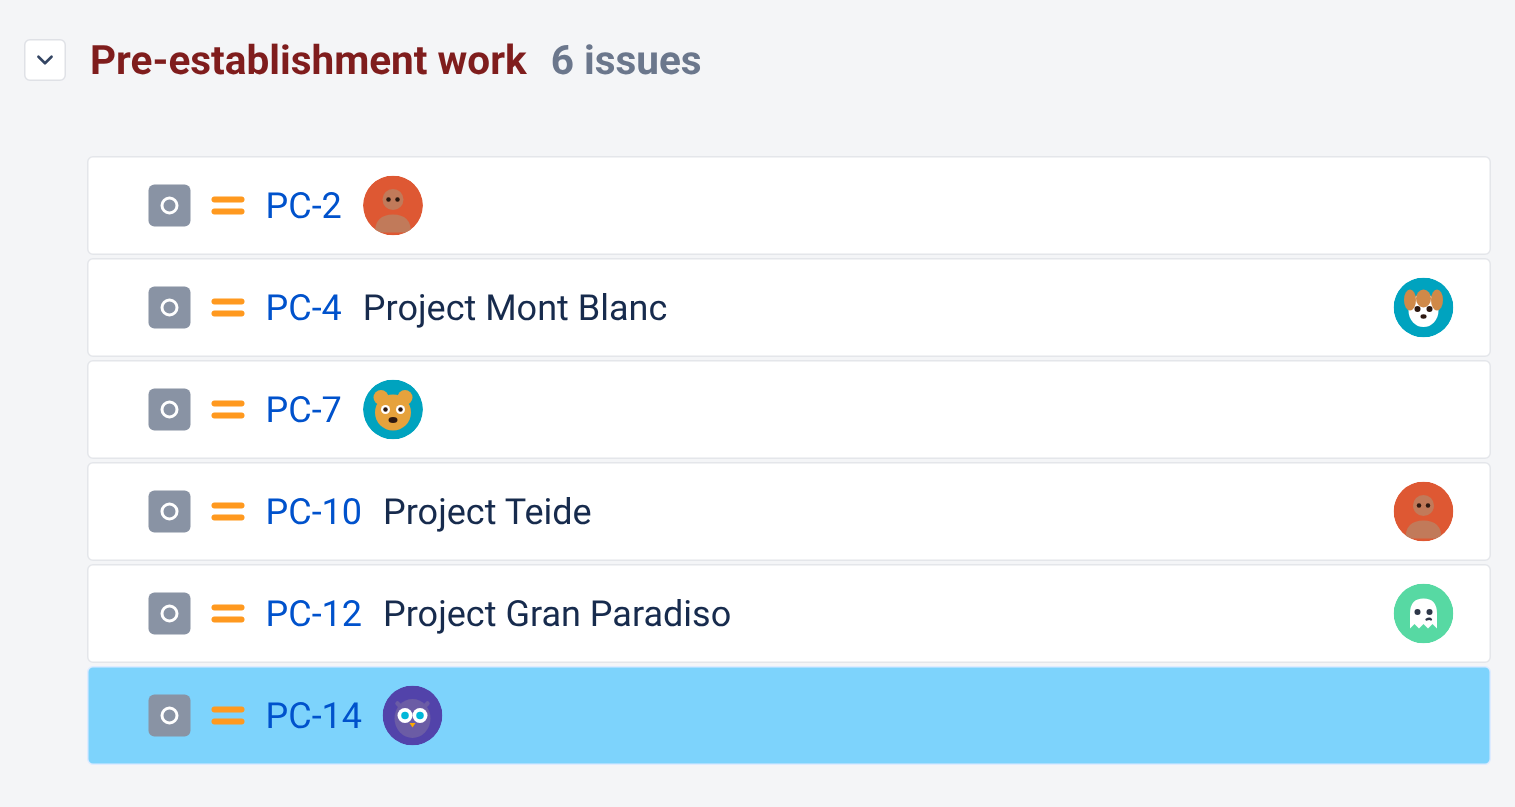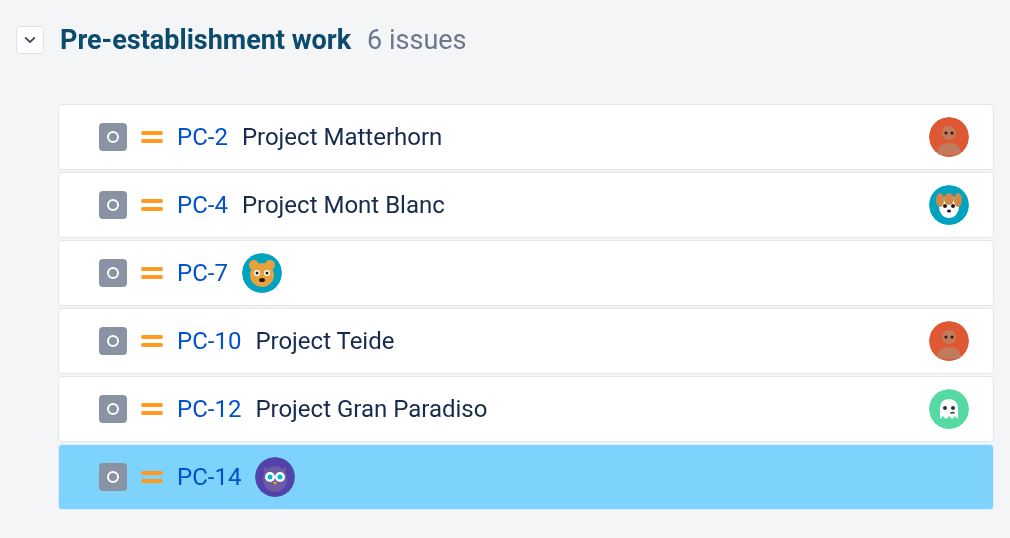--- a/index.html
+++ b/index.html
@@ -31,25 +31,25 @@
       justify-content: center;
       cursor: pointer;
     }
     .chevron-btn svg {
       width: 14px;
       height: 14px;
     }
     .section-title {
       font-size: 27px;
       font-weight: 700;
-      color: #0c4a6e;
+      color: #7f1d1d;
     }
     .issue-count {
       font-size: 27px;
-      font-weight: 400;
+      font-weight: 700;
       color: #6b778c;
     }
     .issues-list {
       display: flex;
       flex-direction: column;
       gap: 2px;
       padding-left: 42px;
     }
     .issue-row {
       display: flex;
@@ -136,21 +136,20 @@
       <div class="type-icon">
         <svg viewBox="0 0 16 16">
           <circle cx="8" cy="8" r="5" fill="none" stroke="#fff" stroke-width="2"></circle>
         </svg>
       </div>
       <div class="priority-icon">
         <span></span>
         <span></span>
       </div>
       <span class="issue-key">PC-2</span>
-      <span class="issue-title">Project Matterhorn</span>
       <div class="avatar">
         <svg viewBox="0 0 40 40">
           <circle cx="20" cy="20" r="20" fill="#de5833"></circle>
           <circle cx="20" cy="16" r="7" fill="#c17a5a"></circle>
           <path d="M8 38 Q8 26 20 26 Q32 26 32 38 Z" fill="#c17a5a"></path>
           <circle cx="17" cy="16" r="1.5" fill="#2d1810"></circle>
           <circle cx="23" cy="16" r="1.5" fill="#2d1810"></circle>
         </svg>
       </div>
     </div>

